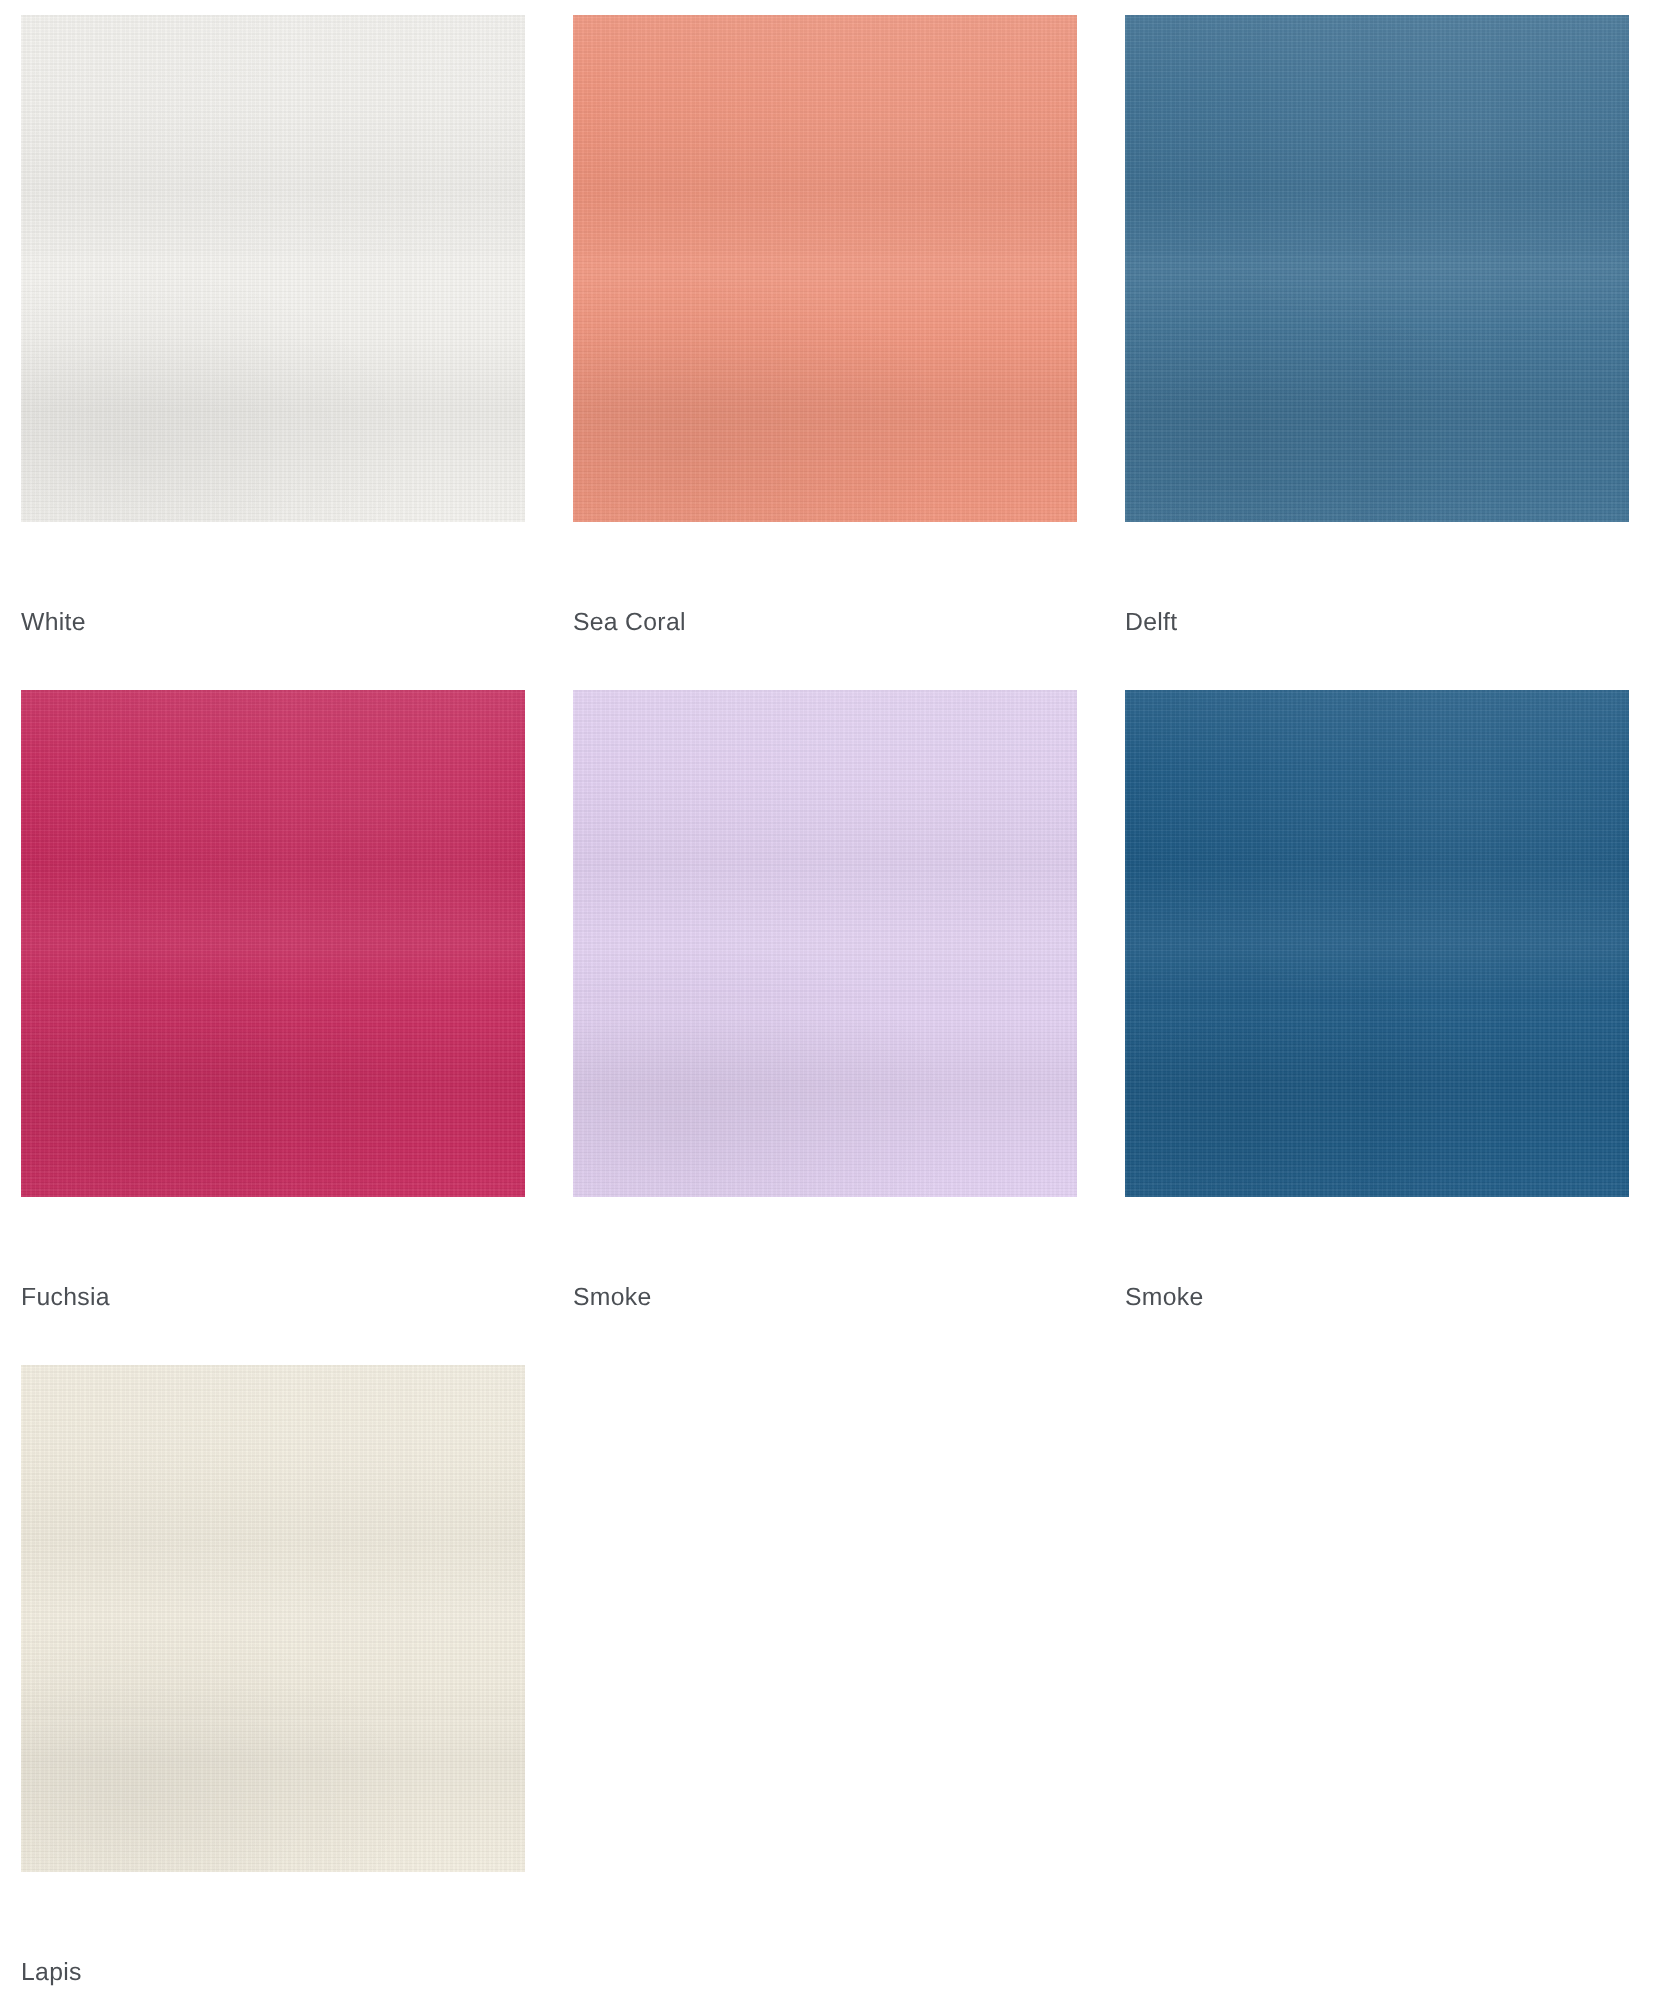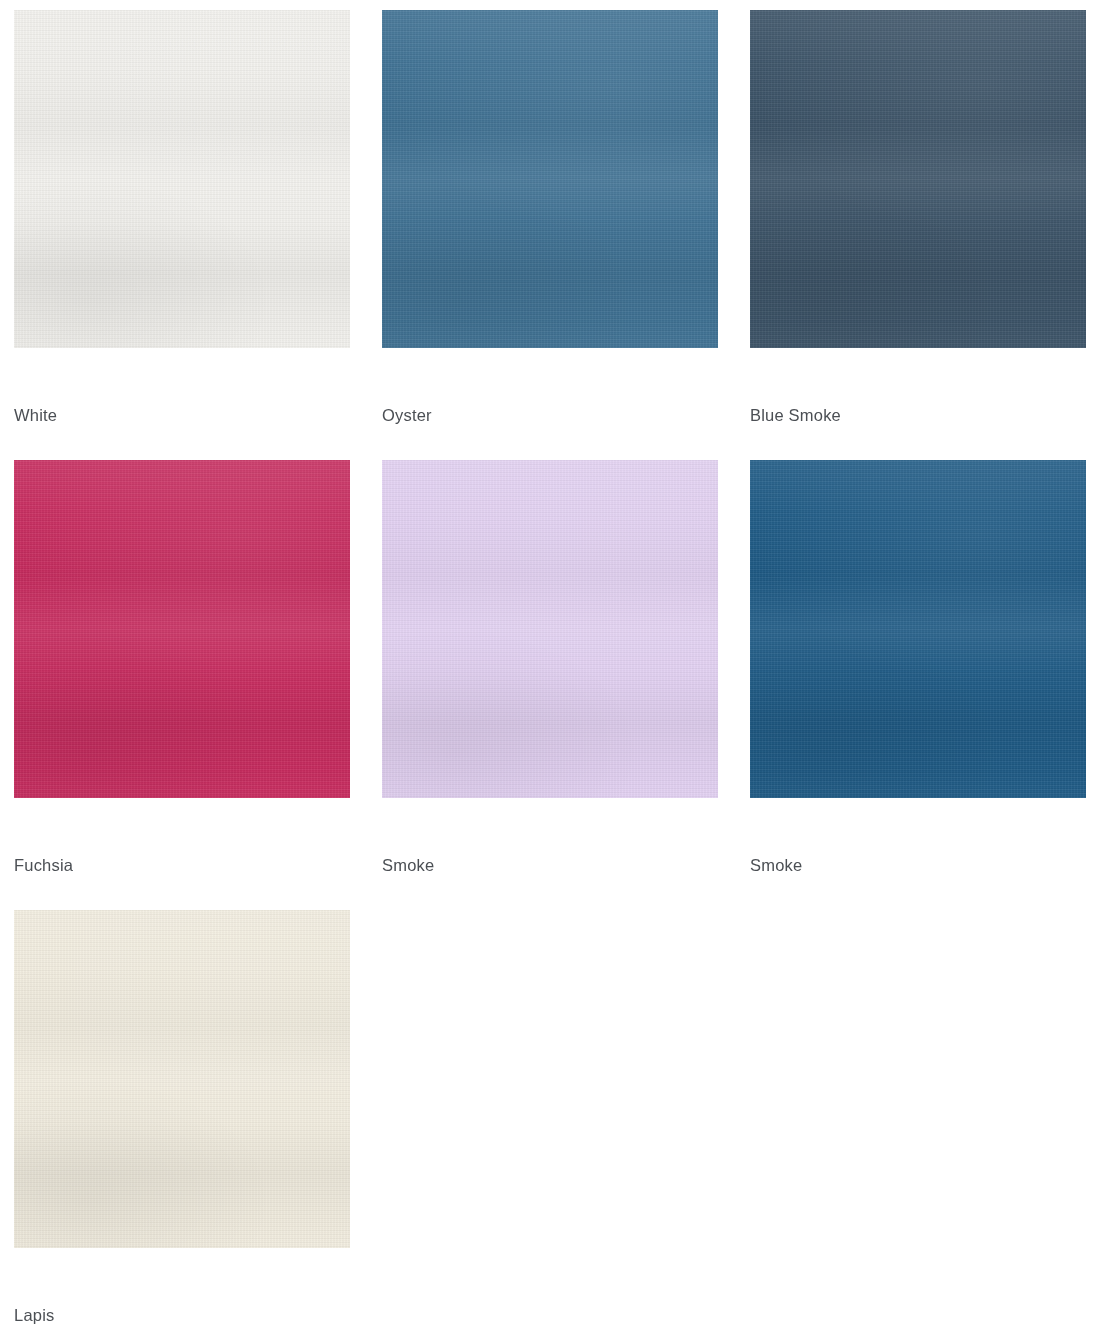--- a/index.html
+++ b/index.html
@@ -107,26 +107,26 @@
 </style>
 </head>
 <body>
 
 <div class="swatch-grid">
     <div class="swatch-card">
       <div class="swatch-tile" style="background-color: rgb(242, 241, 237);"></div>
       <div class="swatch-label">White</div>
     </div>
     <div class="swatch-card">
-      <div class="swatch-tile" style="background-color: rgb(63, 114, 148);"></div>
-      <div class="swatch-label">Oyster</div>
+      <div class="swatch-tile" style="background-color: rgb(240, 148, 125);"></div>
+      <div class="swatch-label">Sea Coral</div>
     </div>
     <div class="swatch-card">
-      <div class="swatch-tile" style="background-color: rgb(60, 84, 104);"></div>
-      <div class="swatch-label">Blue Smoke</div>
+      <div class="swatch-tile" style="background-color: rgb(63, 114, 148);"></div>
+      <div class="swatch-label">Delft</div>
     </div>
     <div class="swatch-card">
       <div class="swatch-tile" style="background-color: rgb(200, 44, 95);"></div>
       <div class="swatch-label">Fuchsia</div>
     </div>
     <div class="swatch-card">
       <div class="swatch-tile" style="background-color: rgb(226, 209, 242);"></div>
       <div class="swatch-label">Smoke</div>
     </div>
     <div class="swatch-card">

